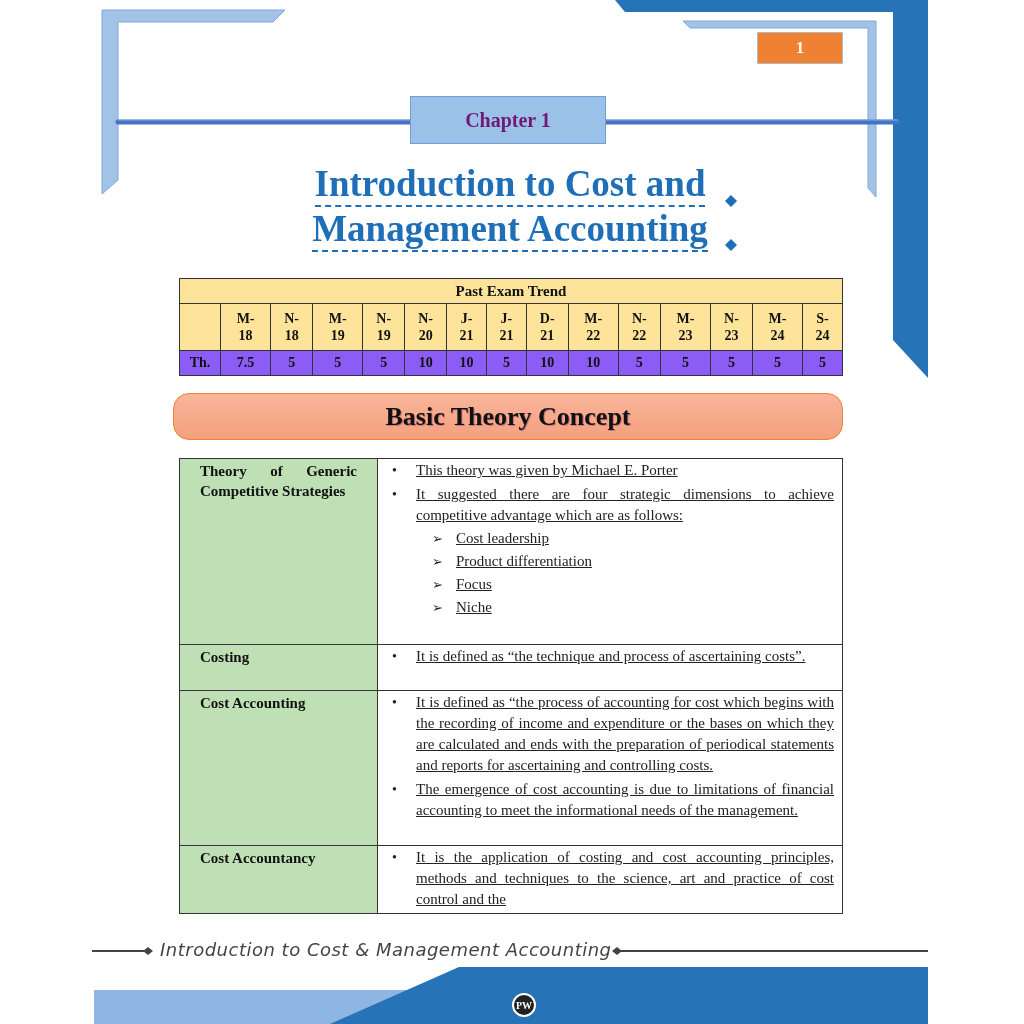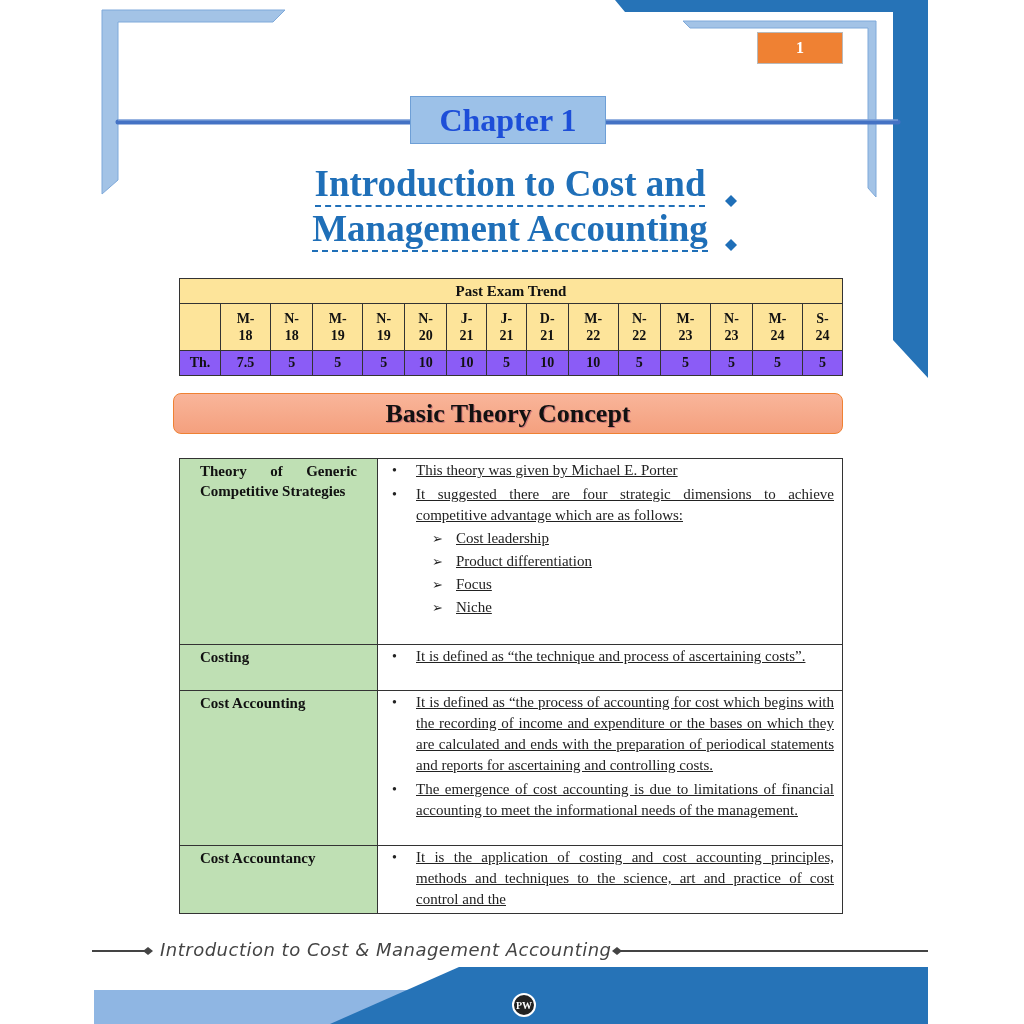--- a/index.html
+++ b/index.html
@@ -1,28 +1,28 @@
 <!DOCTYPE html>
 <html><head>
 <meta charset="utf-8">
 <style>
   html, body { margin:0; padding:0; }
   body { width:1024px; height:1024px; position:relative; background:#ffffff; overflow:hidden; font-family:"Liberation Serif", serif; }
   .abs { position:absolute; }
   svg.deco { position:absolute; left:0; top:0; }
   .page-num { left:757px; top:32px; width:86px; height:32px; background:#ef8133; border:1px solid #b9b9b9; box-sizing:border-box; color:#fff; font-size:16px; font-weight:bold; display:flex; align-items:center; justify-content:center; }
-  .chapter-box { left:410px; top:96px; width:196px; height:48px; background:#9cc1e8; border:1px solid #6e9fd6; box-sizing:border-box; display:flex; align-items:center; justify-content:center; font-size:32px; font-weight:bold; color:#1d4ed8; }
+  .chapter-box { left:410px; top:96px; width:196px; height:48px; background:#9cc1e8; border:1px solid #6e9fd6; box-sizing:border-box; display:flex; align-items:center; justify-content:center; font-size:20px; font-weight:bold; color:#701a75; }
   .title { left:250px; top:162px; width:520px; text-align:center; color:#1f6fb8; font-size:37px; font-weight:bold; line-height:43px; }
   .title span { display:inline-block; border-bottom:2px dashed #1f6fb8; padding-bottom:0; }
   table.trend { position:absolute; left:179px; top:278px; width:664px; border-collapse:collapse; font-size:14px; font-weight:bold; color:#111; }
   table.trend td { border:1px solid #333; text-align:center; padding:0; }
   table.trend .hdr td { background:#fde49a; height:24px; font-size:15px; }
   table.trend .sess td { background:#fde49a; height:46px; line-height:17px; }
   table.trend .vals td { background:#8b5cf6; height:24px; }
-  .concept-bar { left:173px; top:393px; width:670px; height:41px; background:linear-gradient(#f9b59a,#f4a07e); border:1px solid #ef8133; border-radius:8px; box-sizing:border-box; display:flex; align-items:center; justify-content:center; font-size:26px; font-weight:bold; color:#111; text-shadow:1px 1px 0 #c77; }
+  .concept-bar { left:173px; top:393px; width:670px; height:47px; background:linear-gradient(#f9b59a,#f4a07e); border:1px solid #ef8133; border-radius:16px; box-sizing:border-box; display:flex; align-items:center; justify-content:center; font-size:26px; font-weight:bold; color:#111; text-shadow:1px 1px 0 #c77; }
   table.theory { position:absolute; left:179px; top:458px; width:664px; border-collapse:collapse; font-size:15px; color:#222; }
   table.theory td { border:1px solid #333; vertical-align:top; }
   table.theory td.term { width:157px; background:#bfe0b4; font-weight:bold; padding:2px 20px; line-height:20px; color:#111; }
   table.theory td.desc { padding:1px 8px 0 14px; line-height:21px;text-decoration:underline; }
   ul.bul { margin:0; padding:0 0 0 24px; list-style:none; }
   ul.bul > li { position:relative; margin-bottom:3px; text-align:justify; }
   ul.bul > li::before { content:"•"; position:absolute; left:-24px; top:0; font-size:14px; }
   ul.sub { margin:2px 0 0; padding:0 0 0 40px; list-style:none; }
   ul.sub li { position:relative; margin-bottom:2px; }
   ul.sub li::before { content:"➢"; position:absolute; left:-24px; font-size:13px; }

